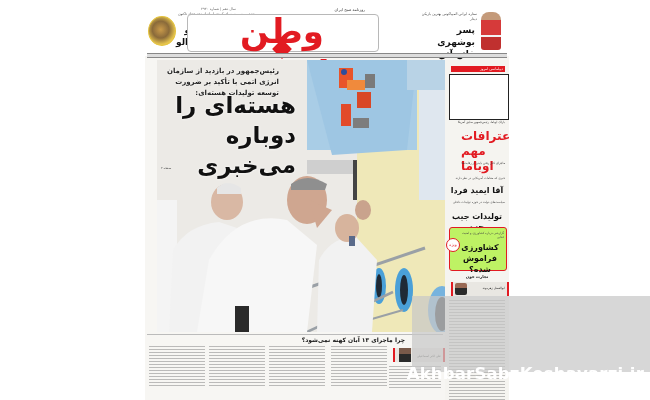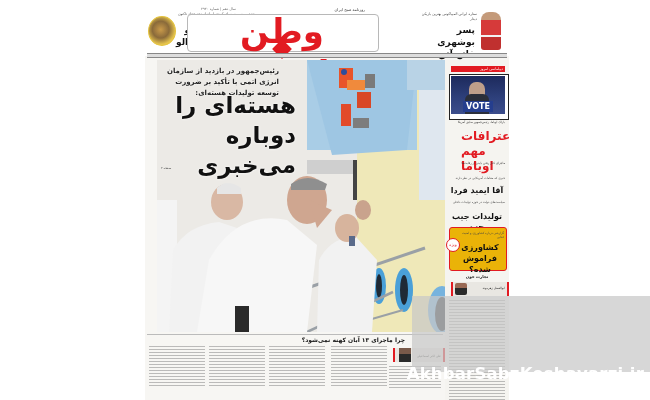--- a/index.html
+++ b/index.html
@@ -81,21 +81,21 @@
   .rcol-photo .vote { position: absolute; left: 12px; top: 25px; width: 30px; height: 11px; background: #253e8e; color: #fff; font-size: 8px; font-weight: bold; text-align: center; line-height: 11px; }
   .rcol-caption { position: absolute; left: 4px; top: 60px; width: 56px; font-size: 3px; color: #333; direction: rtl; text-align: right; line-height: 4px; }
   .rcol-headline-red {
     position: absolute; left: 16px; top: 69px; width: 60px; font-size: 12px; font-weight: bold; color: #e21b22;
     direction: rtl; text-align: left; line-height: 15px;
   }
   .rcol-sub { position: absolute; left: 4px; top: 101px; width: 56px; font-size: 3px; color: #333; direction: rtl; text-align: right; line-height: 4px; }
   .rcol-item-kicker { position: absolute; left: 4px; width: 56px; font-size: 3px; color: #444; direction: rtl; text-align: right; line-height: 4px; }
   .rcol-item-title { position: absolute; left: 2px; width: 60px; font-size: 8px; font-weight: bold; color: #111; direction: rtl; text-align: center; line-height: 10px; }
   .rcol-box {
-    position: absolute; left: 4px; top: 167px; width: 56px; height: 42px; border: 1.5px solid #e21b22; border-radius: 3px; background: #eab308;
+    position: absolute; left: 4px; top: 167px; width: 56px; height: 42px; border: 1.5px solid #e21b22; border-radius: 3px; background: #bef264;
   }
   .rcol-box-badge {
     position: absolute; left: -4px; top: 10px; width: 12px; height: 12px; border-radius: 50%; border: 1px solid #e21b22;
     background: #fff; color: #e21b22; font-size: 4px; text-align: center; line-height: 12px;
   }
   .rcol-box-kicker { position: absolute; left: 6px; top: 3px; width: 48px; font-size: 3px; color: #444; direction: rtl; text-align: right; line-height: 4px; }
   .rcol-box-title { position: absolute; left: 6px; top: 14px; width: 48px; font-size: 8px; font-weight: bold; color: #111; direction: rtl; text-align: center; line-height: 11px; }
   .rcol-opinion-label { position: absolute; left: 4px; top: 214px; width: 56px; font-size: 4px; font-weight: bold; color: #222; text-align: center; direction: rtl; }
   .rcol-author {
     position: absolute; left: 6px; top: 222px; width: 54px; height: 14px; background: #e9e7e2;
@@ -206,25 +206,20 @@
       <rect x="78" y="246" width="14" height="26" fill="#2a2a2a"></rect>
     </svg>
     <div class="lead-kicker">رئیس‌جمهور در بازدید از سازمان انرژی اتمی با تأکید بر ضرورت توسعه تولیدات هسته‌ای:</div>
     <div class="lead-headline">هسته‌ای را دوباره می‌خبری</div>
     <div class="lead-page-ref">صفحه ۲</div>
   </div>
 
   <div class="rcol">
     <div class="rcol-flag">دیپلماسی امروز</div>
     <div class="rcol-photo-frame"></div>
-    <div class="rcol-photo">
-      <div class="person"></div>
-      <div class="suit"></div>
-      <div class="vote">VOTE</div>
-    </div>
     <div class="rcol-caption">باراک اوباما، رئیس‌جمهور سابق آمریکا</div>
     <div class="rcol-headline-red">اعترافات مهم اوباما</div>
     <div class="rcol-sub">ماجرای کنار رفتن بایدن از رقابت‌ها</div>
 
     <div class="rcol-item-kicker" style="top:116px">خبری که مقامات آمریکایی در نظر دارند</div>
     <div class="rcol-item-title" style="top:126px">آقا ایمید فردا</div>
     <div class="rcol-item-kicker" style="top:140px">سیاست‌های دولت در حوزه تولیدات داخلی</div>
     <div class="rcol-item-title" style="top:152px">تولیدات جیب چپ</div>
 
     <div class="rcol-box">

